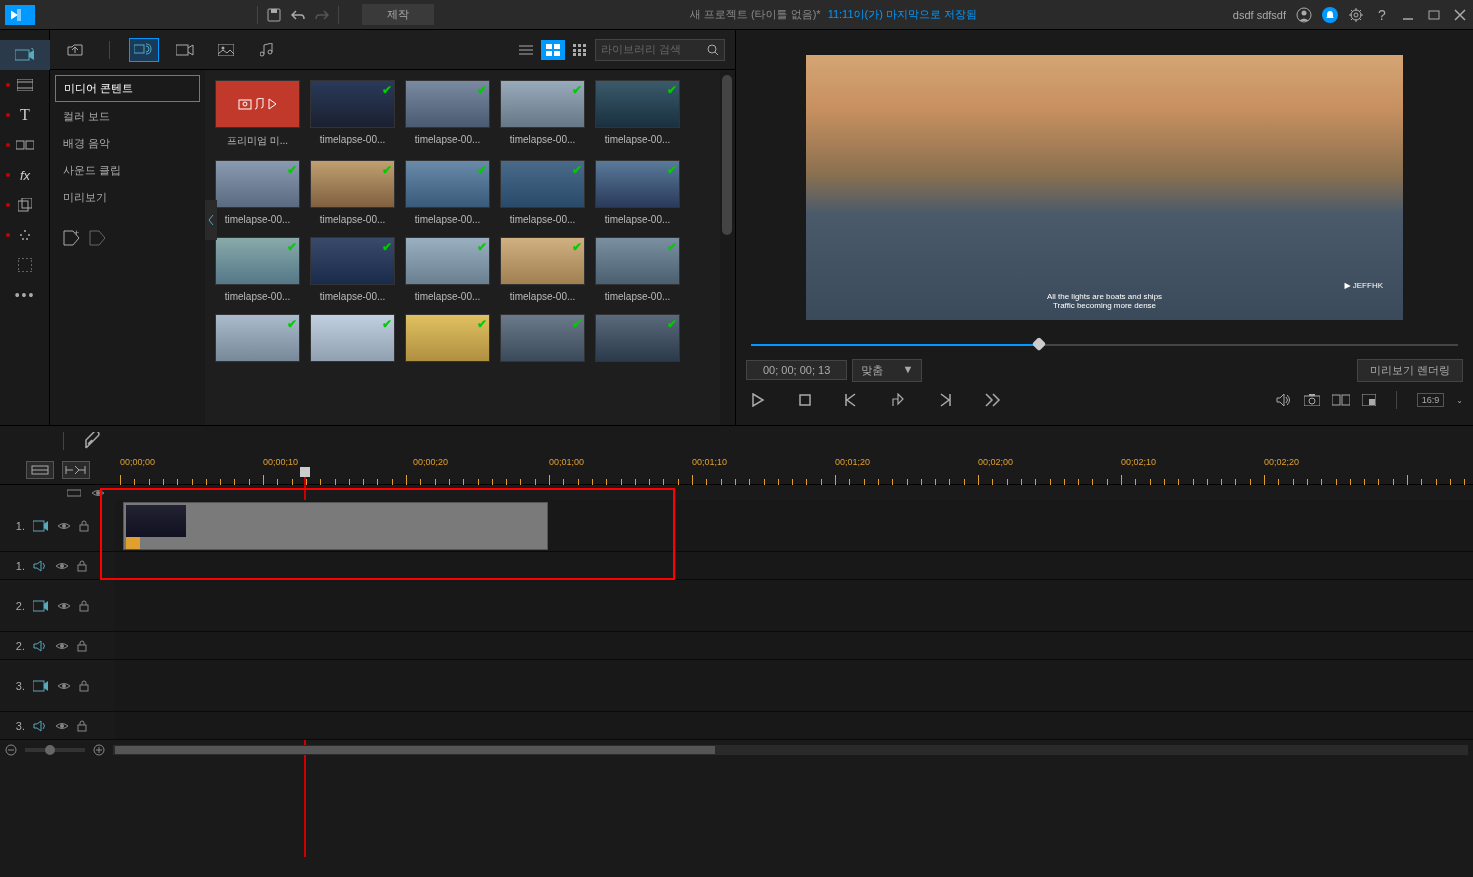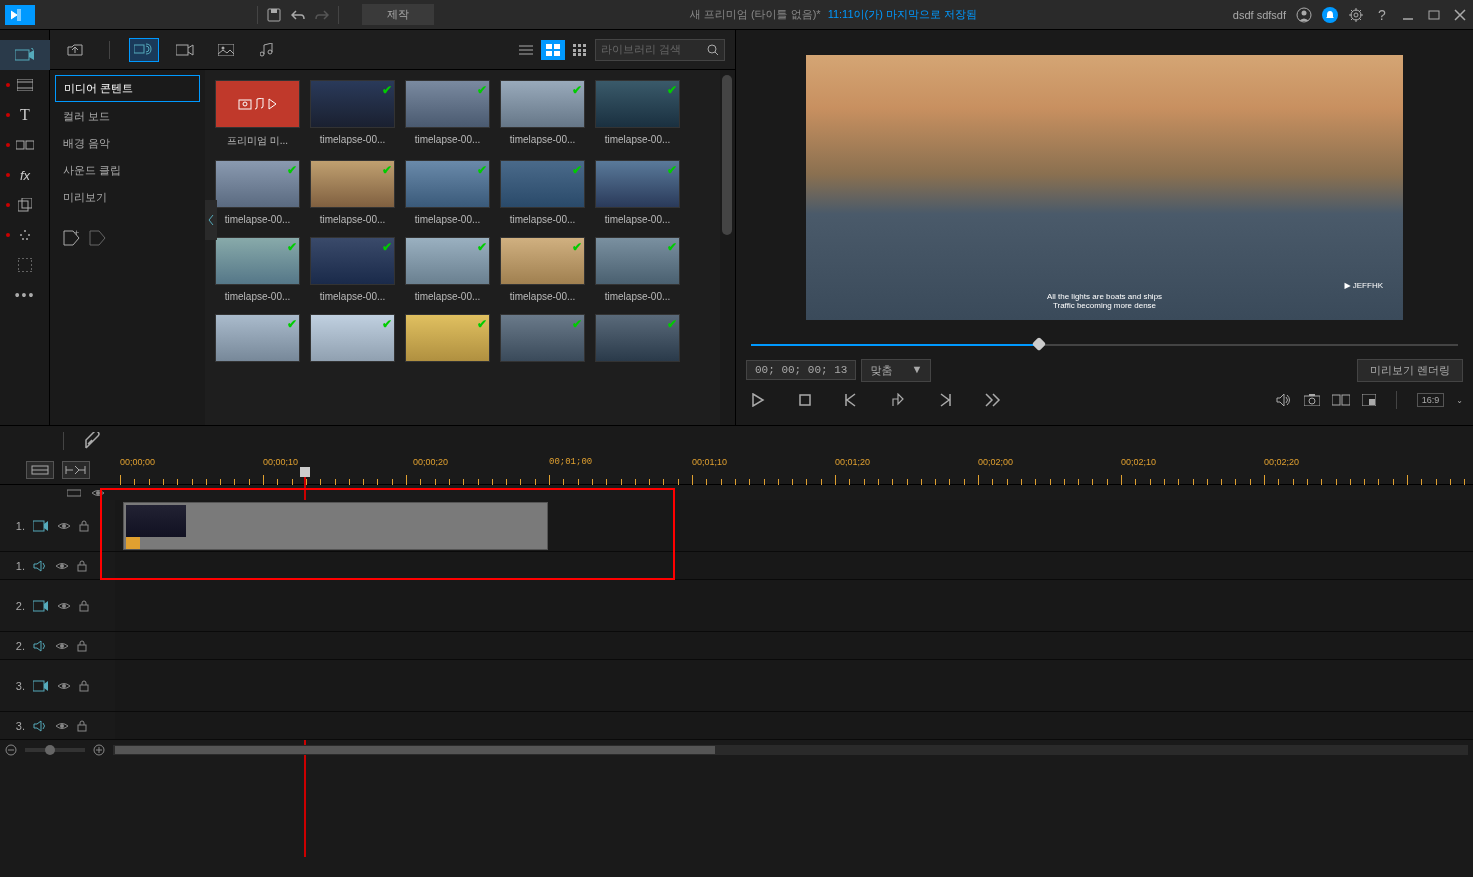--- a/index.html
+++ b/index.html
@@ -57,21 +57,21 @@
 
 
 .preview { flex: 1; background: #1a1a1a; display: flex; flex-direction: column; padding: 10px; border-left: 1px solid #000; }
 .preview-img { flex: 1; background: linear-gradient(180deg, #d4a574 0%, #c89060 20%, #8a7050 45%, #4a5a6a 60%, #3a4a5a 100%); margin: 15px 60px; position: relative; }
 .preview-watermark { position: absolute; bottom: 30px; right: 20px; color: #fff; font-size: 8px; }
 .preview-subtitle { position: absolute; bottom: 10px; left: 50%; transform: translateX(-50%); color: #fff; font-size: 8px; text-align: center; }
 .preview-slider { height: 20px; display: flex; align-items: center; padding: 0 5px; }
 .slider-track { flex: 1; height: 2px; background: linear-gradient(90deg, #0099ff 40%, #444 40%); position: relative; }
 .slider-handle { position: absolute; left: 40%; top: -5px; width: 10px; height: 10px; background: #ccc; border-radius: 2px; transform: rotate(45deg); }
 .preview-controls { height: 30px; display: flex; align-items: center; gap: 5px; }
-.pc-time { background: #2a2a2a; border: 1px solid #444; padding: 3px 8px; font-family: Liberation Mono, monospace; }
+.pc-time { background: #2a2a2a; border: 1px solid #444; padding: 3px 16px; font-family: Liberation Sans, sans-serif; }
 .pc-fit { background: #2a2a2a; border: 1px solid #444; padding: 3px 8px; width: 70px; display: flex; justify-content: space-between; }
 .pc-spacer { flex: 1; }
 .pc-render { background: #2a2a2a; border: 1px solid #444; padding: 3px 12px; }
 .preview-transport { height: 30px; display: flex; align-items: center; gap: 34px; padding-left: 5px; }
 .pt-btn { cursor: pointer; color: #aaa; }
 .pt-right { margin-left: auto; display: flex; gap: 12px; align-items: center; }
 .aspect { border: 1px solid #555; padding: 1px 4px; font-size: 9px; }
 
 
 .divider { height: 30px; background: #1a1a1a; border-top: 1px solid #000; display: flex; align-items: center; padding-left: 55px; }
@@ -145,21 +145,21 @@
       </svg>
   </span>
   <span class="tb-icon" style="margin-left:8px">
     <svg width="14" height="12">
         <path d="M9 2 L13 6 L9 10 M13 6 L4 6 Q1 6 1 10" fill="none" stroke="#555" stroke-width="1.5"></path>
       </svg>
   </span>
   <div class="sep"></div>
   <div class="produce-btn">제작</div>
   <div class="titlebar-center">
-    <span>새 프리미엄 (타이틀 없음)*</span>
+    <span>새 프로젝트 (타이틀 없음)*</span>
     <span class="star" style="margin-left:4px">11:11이(가) 마지막으로 저장됨</span>
   </div>
   <div class="titlebar-right">
     <span>dsdf sdfsdf</span>
     <span class="tb-icon">
       <svg width="16" height="16">
           <circle cx="8" cy="8" r="7" fill="none" stroke="#aaa"></circle>
           <circle cx="8" cy="6" r="2.5" fill="#aaa"></circle>
           <path d="M3 14 Q8 9 13 14" fill="#aaa"></path>
         </svg>
@@ -702,21 +702,21 @@
           <div class="tl-tick major" style="left: 1292px;"></div>
           <div class="tl-tick" style="left: 1306.3px;"></div>
           <div class="tl-tick" style="left: 1320.6px;"></div>
           <div class="tl-tick" style="left: 1334.9px;"></div>
           <div class="tl-tick" style="left: 1349.2px;"></div>
         </div>
       <div class="tl-playhead" style="left:190px"></div>
     <span class="tl-tick-label" style="left: 5px;">00;00;00</span>
         <span class="tl-tick-label" style="left: 148px;">00;00;10</span>
         <span class="tl-tick-label" style="left: 298px;">00;00;20</span>
-        <span class="tl-tick-label" style="left: 434px; font-family: Liberation Mono, monospace;">00;01;00</span>
+        <span class="tl-tick-label" style="left: 434px;">00;01;00</span>
         <span class="tl-tick-label" style="left: 577px;">00;01;10</span>
         <span class="tl-tick-label" style="left: 720px;">00;01;20</span>
         <span class="tl-tick-label" style="left: 863px;">00;02;00</span>
         <span class="tl-tick-label" style="left: 1006px;">00;02;10</span>
         <span class="tl-tick-label" style="left: 1149px;">00;02;20</span>
       </div>
   </div>
   <div class="tl-selection-row">
     <div class="tl-sel-left">
       <span>

